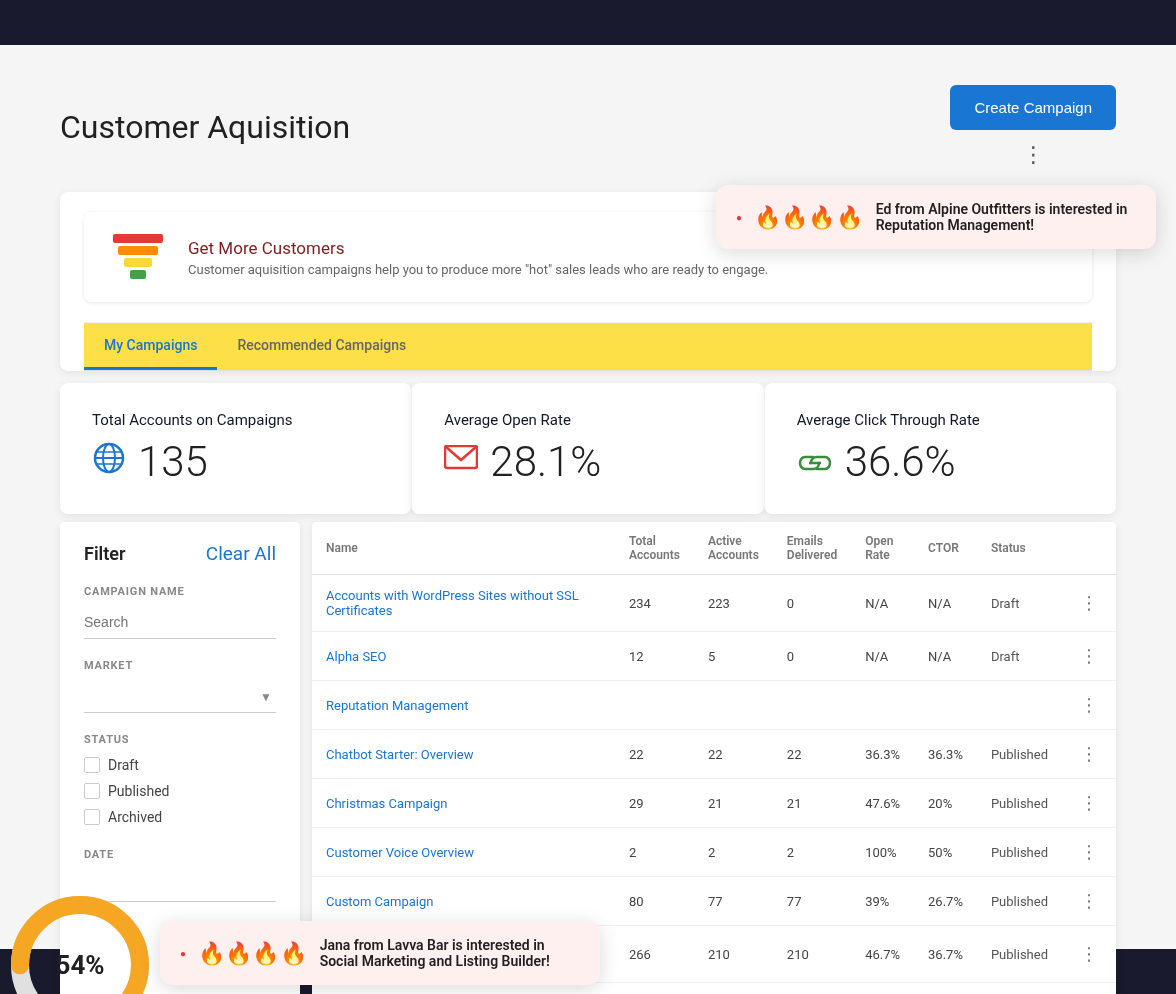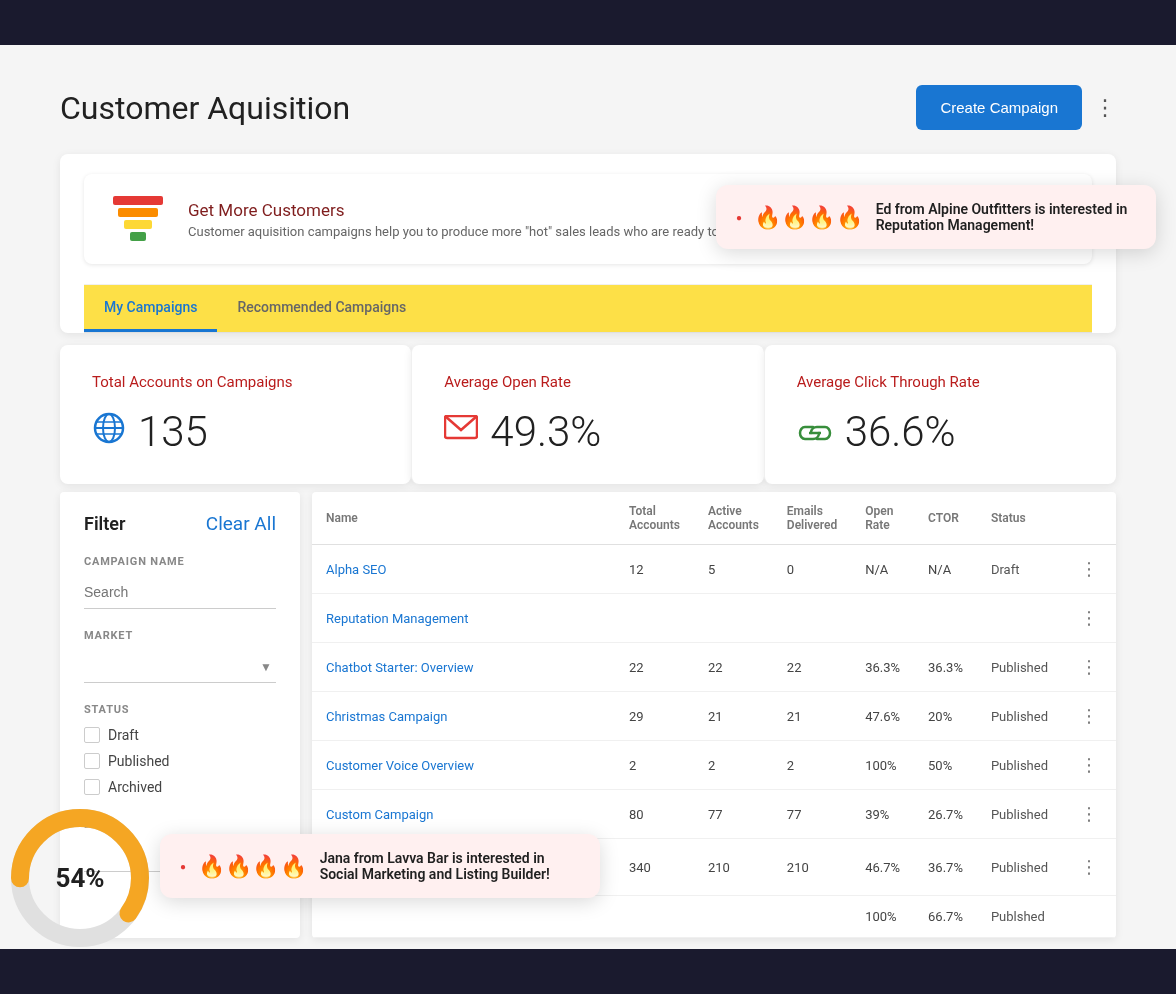--- a/index.html
+++ b/index.html
@@ -22,20 +22,21 @@
     }
     .page-title {
       font-size: 32px;
       font-weight: 400;
       color: #212121;
     }
     .header-actions {
       display: flex;
       align-items: center;
       gap: 12px;
+      flex-direction: column;
     }
     .create-campaign-btn {
       background: #1976d2;
       color: white;
       border: none;
       border-radius: 6px;
       padding: 14px 24px;
       font-size: 15px;
       font-weight: 500;
       cursor: pointer;
@@ -107,22 +108,22 @@
       background: white;
       padding: 28px 32px;
       border-radius: 8px;
       box-shadow: 0 2px 8px rgba(0,0,0,0.08);
     }
     .stat-card + .stat-card {
       border-left: 1px solid #f0f0f0;
     }
     .stat-label {
       font-size: 15px;
-      color: #b91c1c;
-      margin-bottom: 16px;
+      color: #0f172a;
+      margin-bottom: 8px;
     }
     .stat-value {
       display: flex;
       align-items: center;
       gap: 12px;
       font-size: 42px;
       color: #212121;
       font-weight: 300;
     }
     .stat-icon {
@@ -406,21 +407,21 @@
       </div>
       <div class="stat-card">
         <div class="stat-label">Average Open Rate</div>
         <div class="stat-value">
           <span class="stat-icon">
             <svg width="34" height="28" viewBox="0 0 34 28" fill="none" xmlns="http://www.w3.org/2000/svg">
               <rect x="1" y="1" width="32" height="22" rx="2" stroke="#e53935" stroke-width="2.5" fill="none"></rect>
               <polyline points="1,1 17,15 33,1" stroke="#e53935" stroke-width="2.5" fill="none"></polyline>
             </svg>
           </span>
-          <span>49.3%</span>
+          <span>28.1%</span>
         </div>
       </div>
       <div class="stat-card">
         <div class="stat-label">Average Click Through Rate</div>
         <div class="stat-value">
           <span class="stat-icon">
             <svg width="36" height="20" viewBox="0 0 36 20" fill="none" xmlns="http://www.w3.org/2000/svg">
               <path d="M14 10 C14 6 17 4 20 4 L28 4 C31 4 33 7 33 10 C33 13 31 16 28 16 L20 16" stroke="#388e3c" stroke-width="2.5" fill="none" stroke-linecap="round"></path>
               <path d="M22 10 C22 14 19 16 16 16 L8 16 C5 16 3 13 3 10 C3 7 5 4 8 4 L16 4" stroke="#388e3c" stroke-width="2.5" fill="none" stroke-linecap="round"></path>
               <line x1="12" y1="10" x2="24" y2="10" stroke="#388e3c" stroke-width="2.5"></line>
@@ -486,20 +487,30 @@
               <th>Total<br>Accounts</th>
               <th>Active<br>Accounts</th>
               <th>Emails<br>Delivered</th>
               <th>Open<br>Rate</th>
               <th>CTOR</th>
               <th>Status</th>
               <th></th>
             </tr>
           </thead>
           <tbody id="table-body">
+          <tr>
+                <td><a href="#" class="campaign-link">Accounts with WordPress Sites without SSL Certificates</a></td>
+                <td>234</td>
+                <td>223</td>
+                <td>0</td>
+                <td>N/A</td>
+                <td>N/A</td>
+                <td class="status-badge">Draft</td>
+                <td><button class="row-more-btn">⋮</button></td>
+              </tr>
               <tr>
                 <td><a href="#" class="campaign-link">Alpha SEO</a></td>
                 <td>12</td>
                 <td>5</td>
                 <td>0</td>
                 <td>N/A</td>
                 <td>N/A</td>
                 <td class="status-badge">Draft</td>
                 <td><button class="row-more-btn">⋮</button></td>
               </tr>
@@ -548,21 +559,21 @@
                 <td>80</td>
                 <td>77</td>
                 <td>77</td>
                 <td>39%</td>
                 <td>26.7%</td>
                 <td class="status-badge">Published</td>
                 <td><button class="row-more-btn">⋮</button></td>
               </tr>
               <tr>
                 <td><a href="#" class="campaign-link">Local Marketing Snapshot w/ Listing Distribution</a></td>
-                <td>340</td>
+                <td>266</td>
                 <td>210</td>
                 <td>210</td>
                 <td>46.7%</td>
                 <td>36.7%</td>
                 <td class="status-badge">Published</td>
                 <td><button class="row-more-btn">⋮</button></td>
               </tr>
               <tr>
                 <td></td>
                 <td></td>

